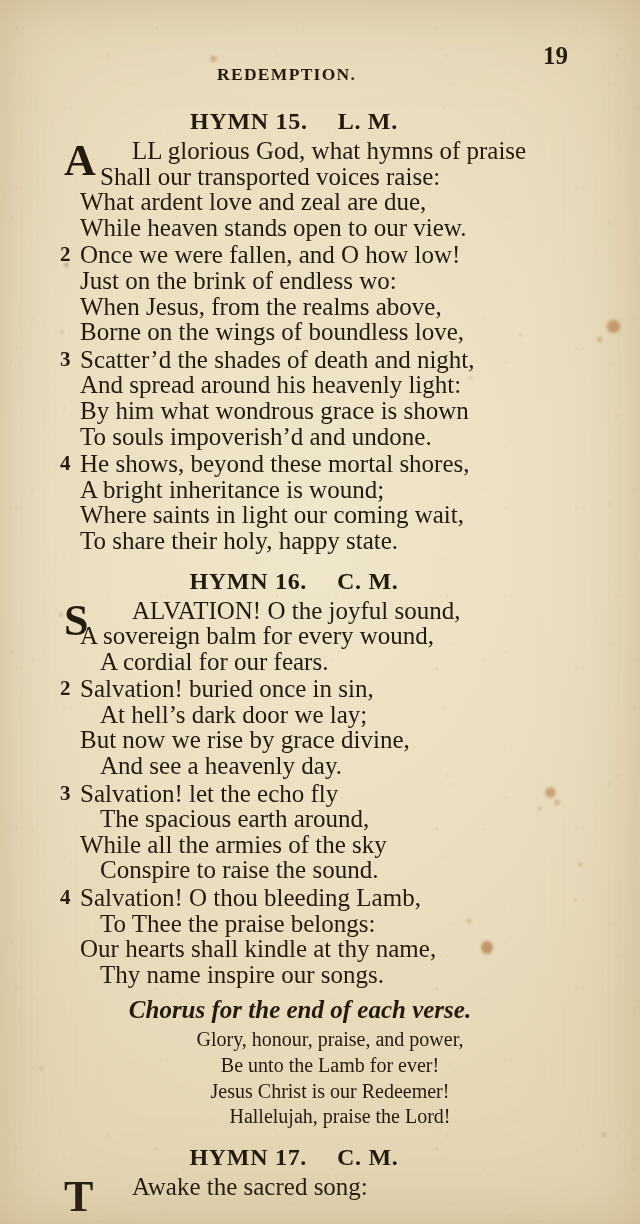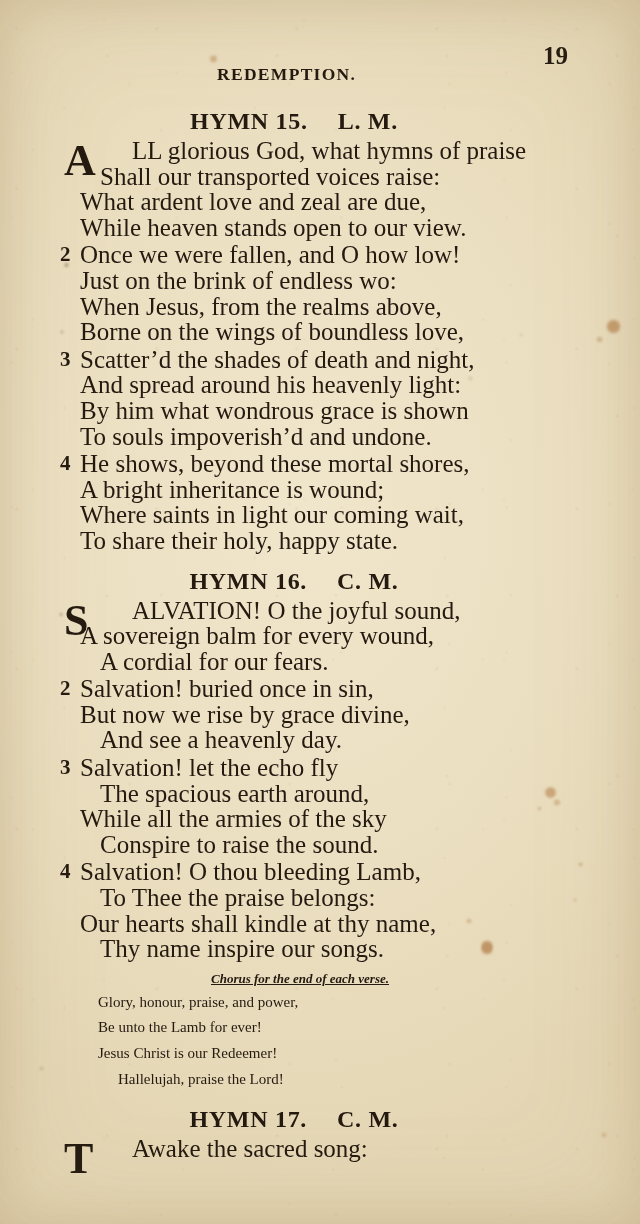--- a/index.html
+++ b/index.html
@@ -141,30 +141,30 @@
     line-height: 44px;
     font-weight: bold;
     font-family: "Liberation Serif", serif;
   }
 
   
   .chorus-head {
     text-align: center;
     font-style: italic;
     font-weight: bold;
-    font-size: 13px;
+    font-size: 25px;
     margin: 9px 0 3px 0;
     padding-right: 24px;
-    text-decoration: underline;
   }
   .chorus-line {
-    font-size: 15px;
+    font-size: 20px;
     line-height: 25.6px;
     white-space: nowrap;
     padding-left: 36px;
+    text-align: center;
   }
   .chorus-line.ind { padding-left: 56px; }
 </style>
 </head>
 <body>
 
 <div class="page">
 
   <div class="paper-grain"></div>
 
@@ -231,20 +231,21 @@
           <div class="hymn-head"><span>HYMN 16.</span><span class="meter">C. M.</span></div>
           <div class="verse first">
             <span class="dropcap">S</span>
             <div class="vline">ALVATION! O the joyful sound,</div>
             <div class="vline">A sovereign balm for every wound,</div>
             <div class="vline ind">A cordial for our fears.</div>
           </div>
           <div class="verse">
             <span class="vnum">2</span>
             <div class="vline">Salvation! buried once in sin,</div>
+            <div class="vline ind">At hell’s dark door we lay;</div>
             <div class="vline">But now we rise by grace divine,</div>
             <div class="vline ind">And see a heavenly day.</div>
           </div>
           <div class="verse">
             <span class="vnum">3</span>
             <div class="vline">Salvation! let the echo fly</div>
             <div class="vline ind">The spacious earth around,</div>
             <div class="vline">While all the armies of the sky</div>
             <div class="vline ind">Conspire to raise the sound.</div>
           </div>

